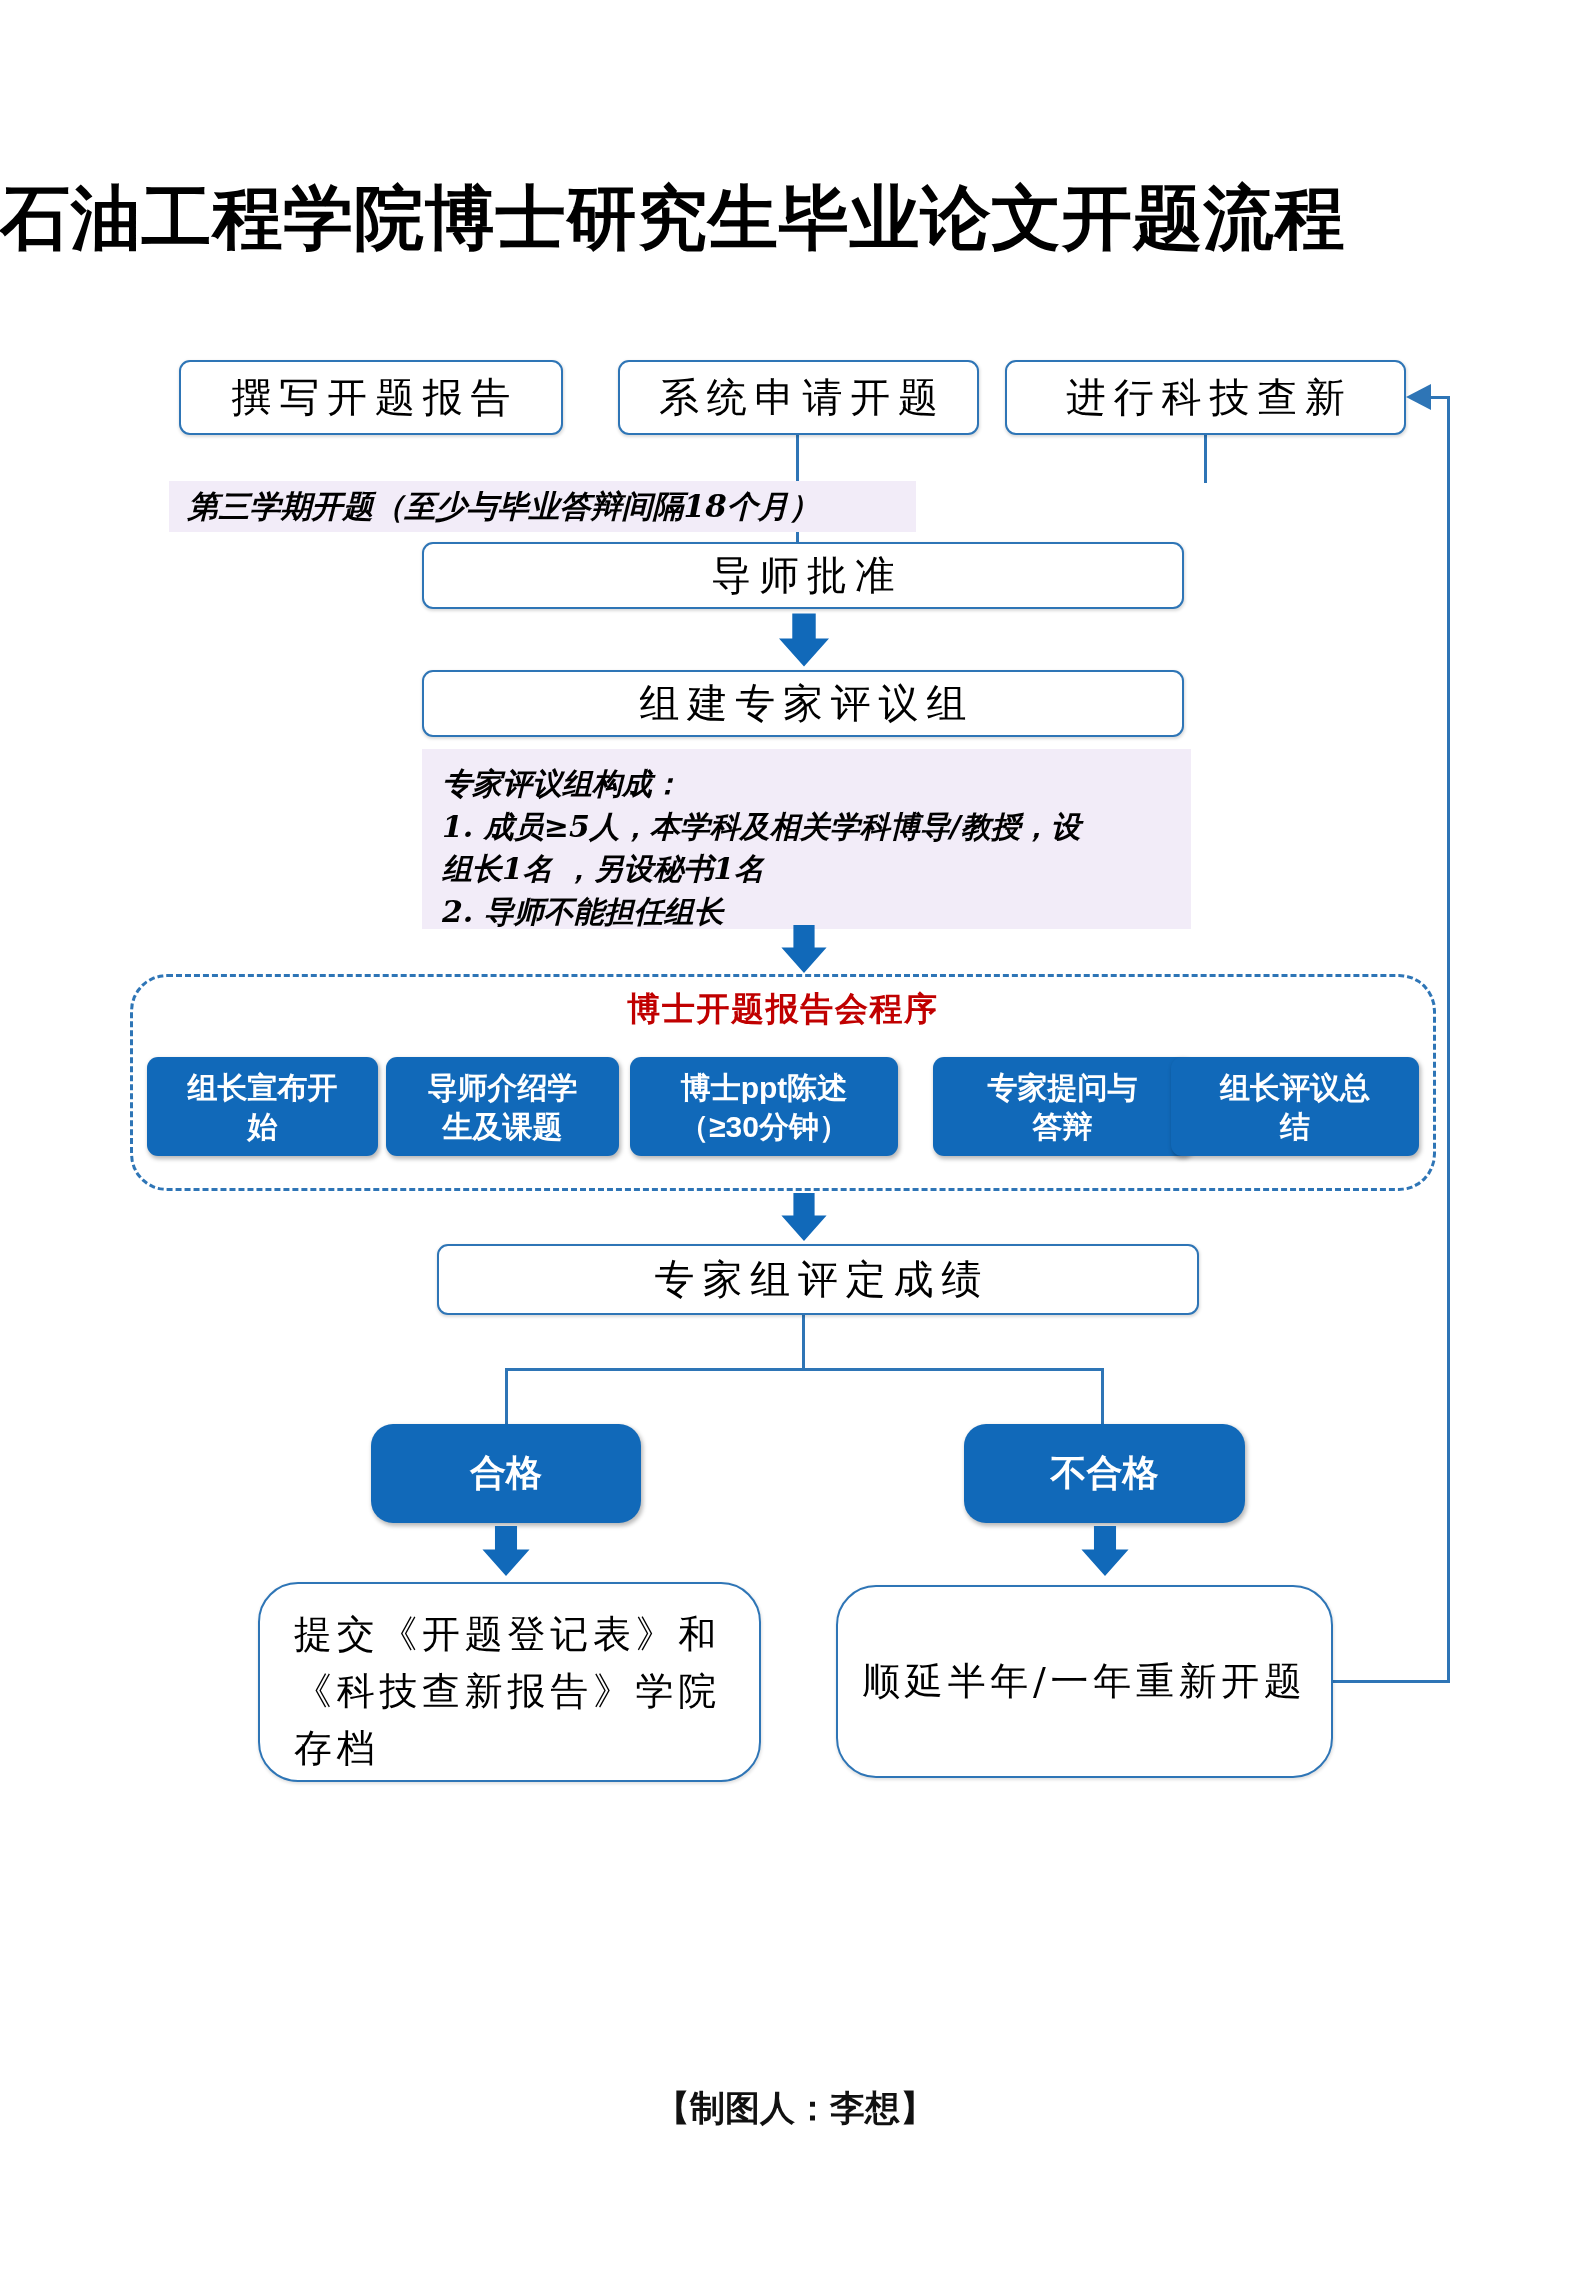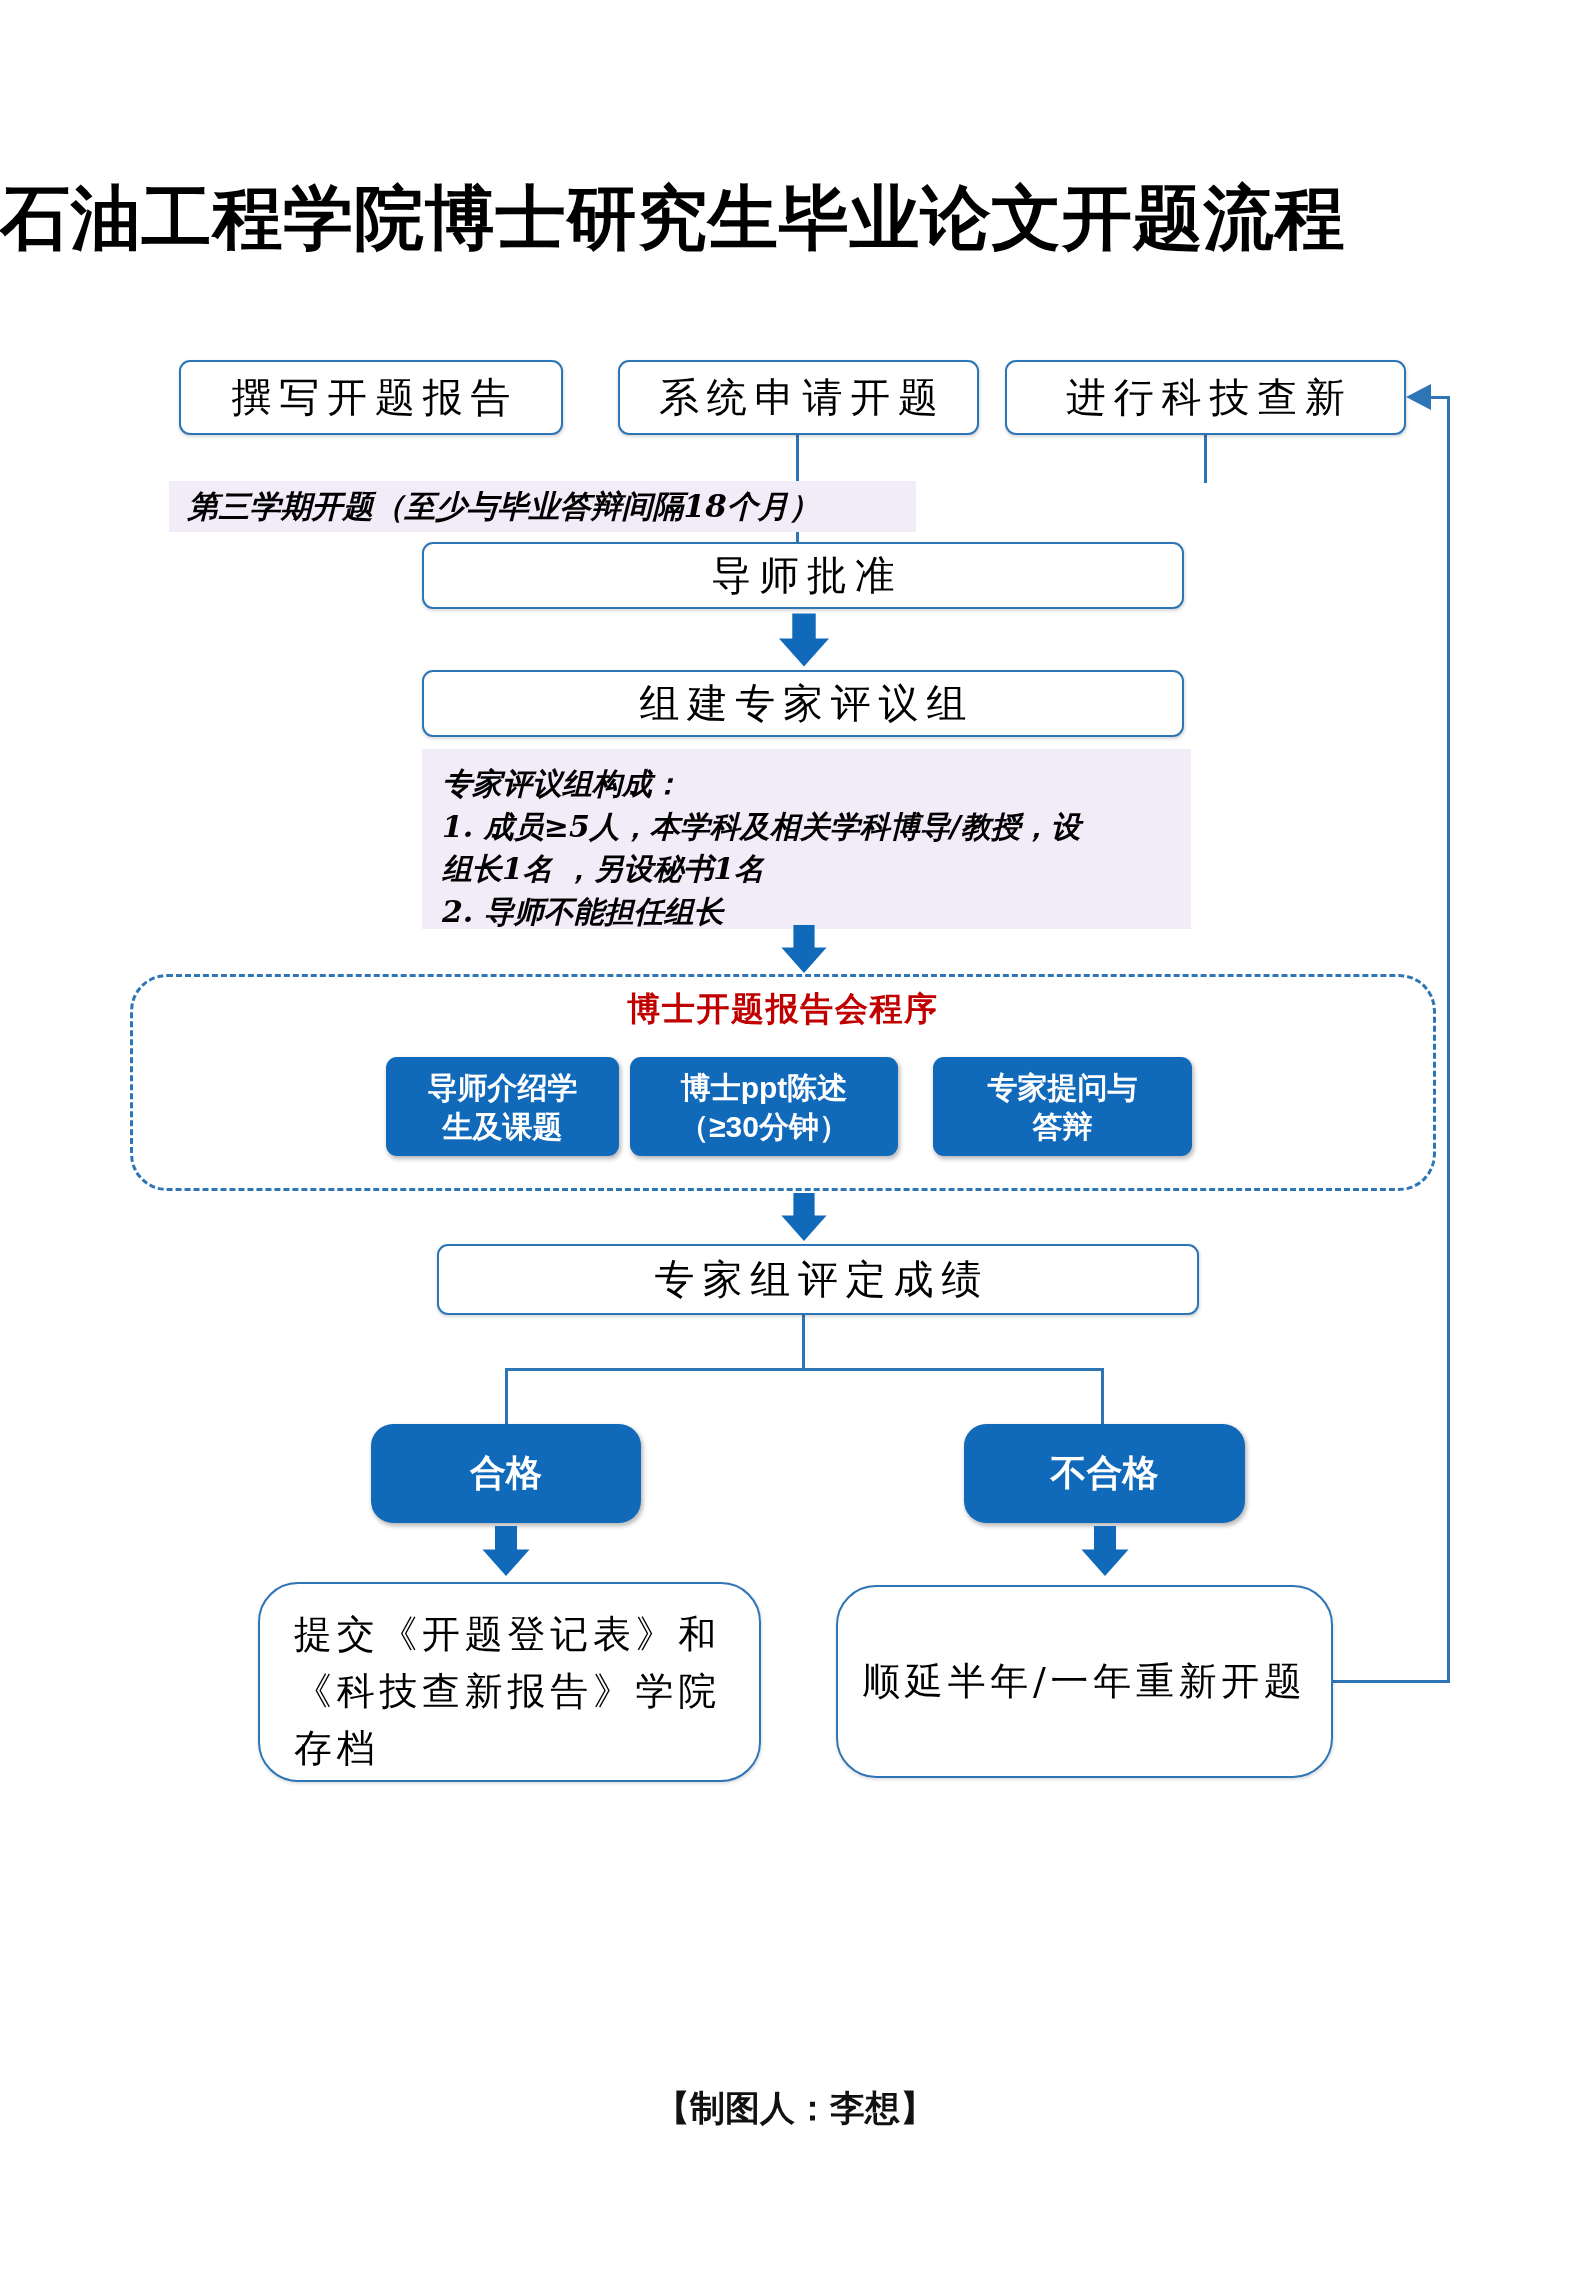--- a/index.html
+++ b/index.html
@@ -158,26 +158,30 @@
 
   <div class="abs arrow" style="left:779px;top:925px;">
     <svg width="50" height="48" viewBox="0 0 64 68">
         <polygon fill="currentColor" points="17,0 47,0 47,32 64,32 32,68 0,32 17,32"></polygon>
       </svg>
   </div>
 
   <div class="abs dashedbox" style="left:130px;top:974px;width:1306px;height:217px;"></div>
   <div class="abs meeting-title" style="left:130px;top:987px;width:1306px;">博士开题报告会程序</div>
 
+  <div class="abs fbox" style="left:147px;top:1057px;width:231px;height:99px;">组长宣布开
+始</div>
   <div class="abs fbox" style="left:386px;top:1057px;width:233px;height:99px;">导师介绍学
 生及课题</div>
   <div class="abs fbox" style="left:630px;top:1057px;width:268px;height:99px;">博士ppt陈述
 （≥30分钟）</div>
   <div class="abs fbox" style="left:933px;top:1057px;width:259px;height:99px;">专家提问与
 答辩</div>
+  <div class="abs fbox" style="left:1171px;top:1057px;width:248px;height:99px;">组长评议总
+结</div>
 
   <div class="abs arrow" style="left:779px;top:1193px;">
     <svg width="50" height="48" viewBox="0 0 64 68">
         <polygon fill="currentColor" points="17,0 47,0 47,32 64,32 32,68 0,32 17,32"></polygon>
       </svg>
   </div>
 
   <div class="abs obox" style="left:422px;top:1244px;width:762px;height:71px;margin-left:15px;">
     <span>专家组评定成绩</span>
   </div>

